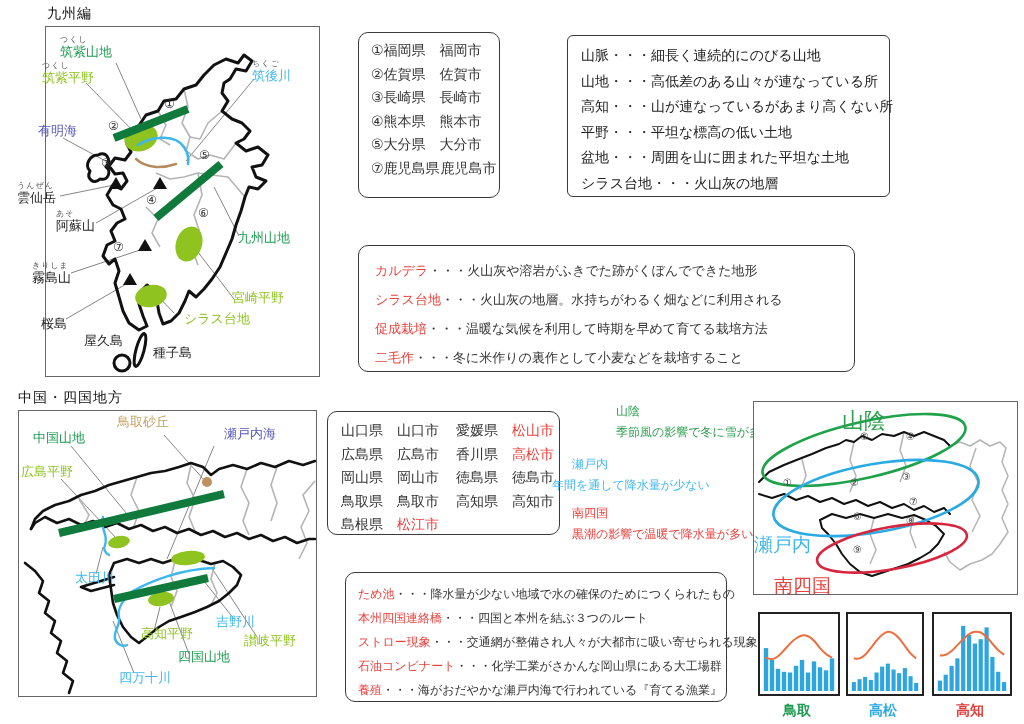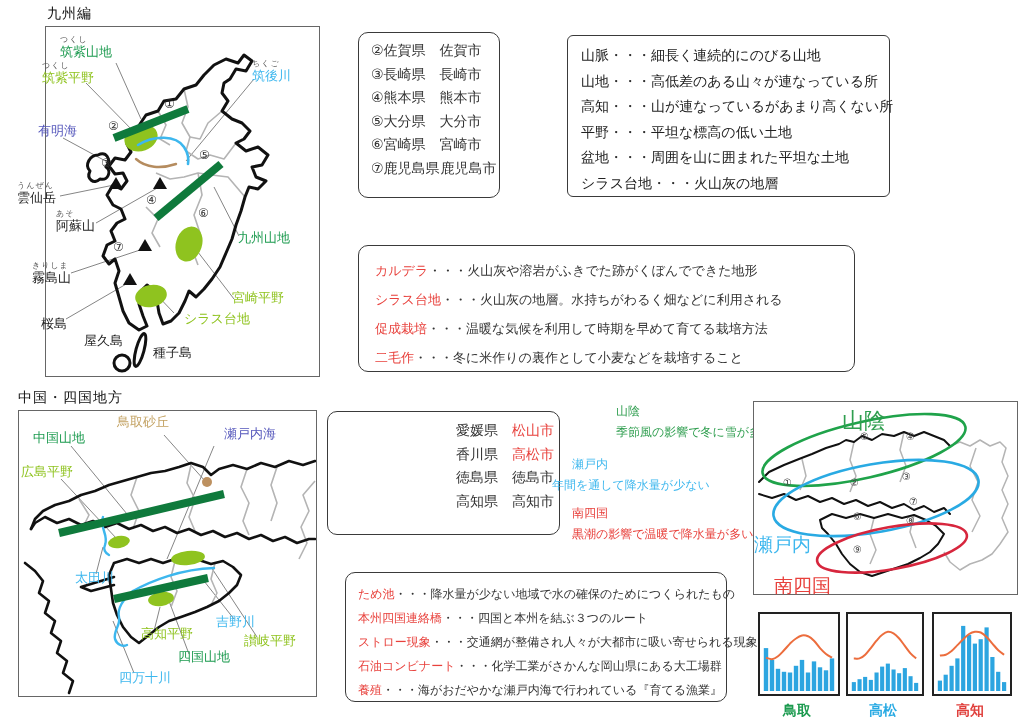--- a/index.html
+++ b/index.html
@@ -129,38 +129,38 @@
   </div>
   <div class="mlabel blk" style="left:41px;top:317px">桜島</div>
   <div class="mlabel blk" style="left:84px;top:334px">屋久島</div>
   <div class="mlabel blk" style="left:153px;top:346px">種子島</div>
   <div class="mlabel green" style="left:238px;top:231px">九州山地</div>
   <div class="mlabel ygreen" style="left:232px;top:291px">宮崎平野</div>
   <div class="mlabel ygreen" style="left:184px;top:312px">シラス台地</div>
 
   <div class="abs rbox plist" style="left:358px;top:32px;width:142px;height:166px;padding:6px 0 0 12px">
     <div class="row">
+        <span class="p">①福岡県</span>
+        <span>福岡市</span>
+      </div>
+    <div class="row">
         <span class="p">②佐賀県</span>
         <span>佐賀市</span>
       </div>
     <div class="row">
         <span class="p">③長崎県</span>
         <span>長崎市</span>
       </div>
     <div class="row">
         <span class="p">④熊本県</span>
         <span>熊本市</span>
       </div>
     <div class="row">
         <span class="p">⑤大分県</span>
         <span>大分市</span>
-      </div>
-    <div class="row">
-        <span class="p">⑥宮崎県</span>
-        <span>宮崎市</span>
       </div>
     <div class="row">
         <span class="p" style="margin-right:1px">⑦鹿児島県</span>
         <span>鹿児島市</span>
       </div>
   </div>
 
   <div class="abs rbox defs" style="left:567px;top:35px;width:323px;height:162px;border-radius:6px;padding:7px 16px 0 13px;line-height:25.5px">
     <div class="line">山脈・・・細長く連続的にのびる山地</div>
     <div class="line">山地・・・高低差のある山々が連なっている所</div>
@@ -233,20 +233,42 @@
   <div class="mlabel violet" style="left:204px;top:427px">瀬戸内海</div>
   <div class="mlabel ygreen" style="left:21px;top:465px">広島平野</div>
   <div class="mlabel river" style="left:75px;top:571px">太田川</div>
   <div class="mlabel river" style="left:119px;top:671px">四万十川</div>
   <div class="mlabel ygreen" style="left:141px;top:627px">高知平野</div>
   <div class="mlabel green" style="left:178px;top:650px">四国山地</div>
   <div class="mlabel river" style="left:216px;top:615px">吉野川</div>
   <div class="mlabel ygreen" style="left:244px;top:634px">讃岐平野</div>
 
   <div class="abs rbox plist" style="left:327px;top:411px;width:233px;height:124px">
+    <div class="abs" style="left:13px;top:7px">
+      <div class="row">
+          <span class="p">山口県</span>
+          <span>山口市</span>
+        </div>
+      <div class="row">
+          <span class="p">広島県</span>
+          <span>広島市</span>
+        </div>
+      <div class="row">
+          <span class="p">岡山県</span>
+          <span>岡山市</span>
+        </div>
+      <div class="row">
+          <span class="p">鳥取県</span>
+          <span>鳥取市</span>
+        </div>
+      <div class="row">
+          <span class="p">島根県</span>
+          <span class="red">松江市</span>
+        </div>
+    </div>
     <div class="abs" style="left:128px;top:7px">
       <div class="row">
           <span class="p">愛媛県</span>
           <span class="red">松山市</span>
         </div>
       <div class="row">
           <span class="p">香川県</span>
           <span class="red">高松市</span>
         </div>
       <div class="row">

